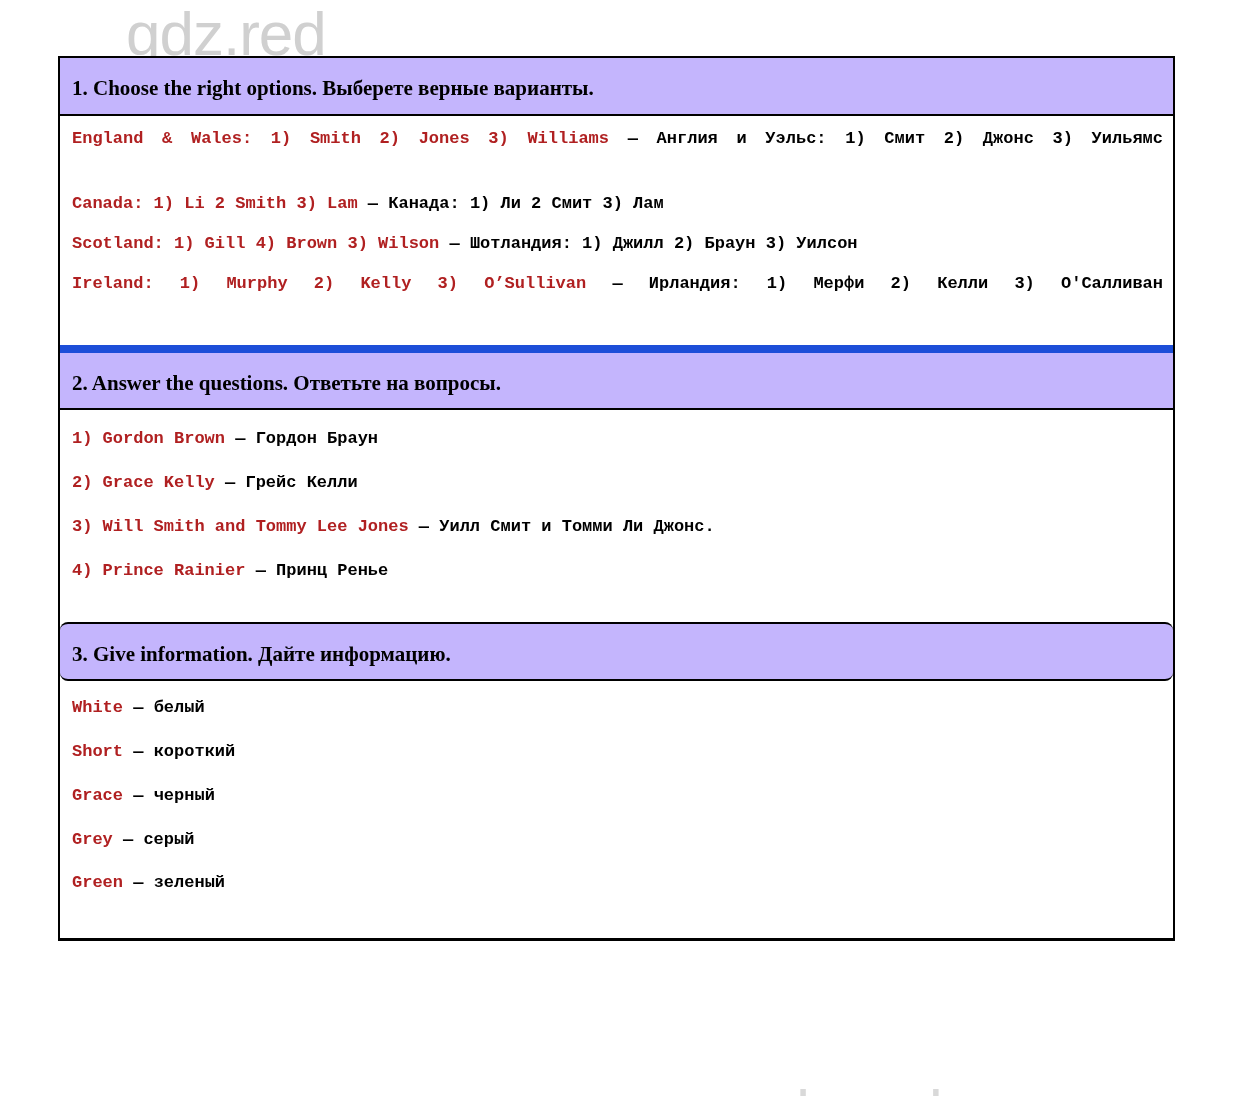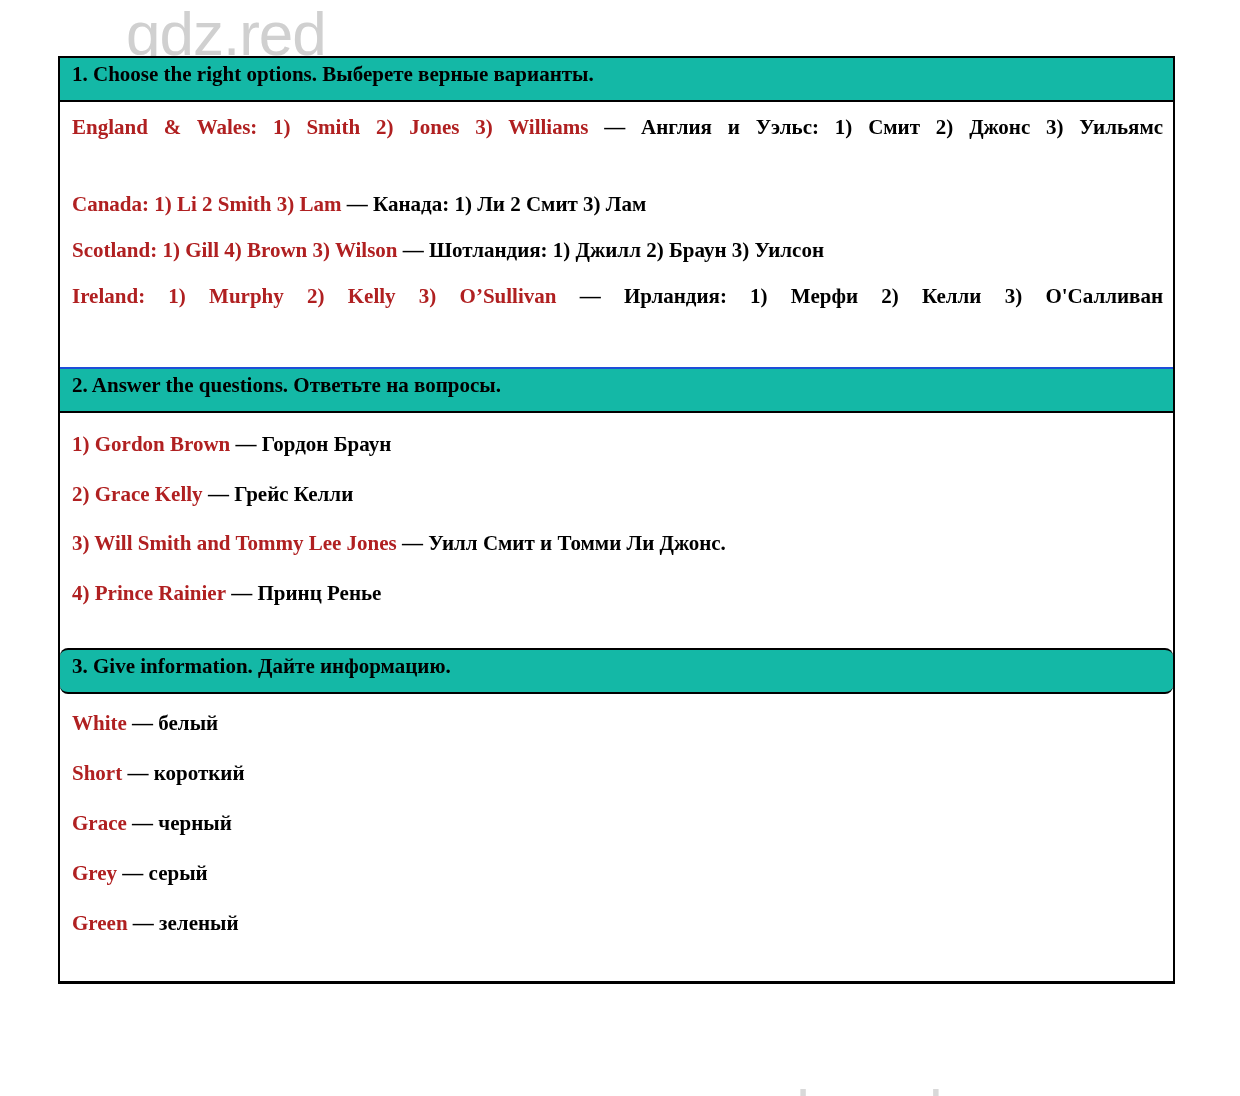--- a/index.html
+++ b/index.html
@@ -42,44 +42,45 @@
     left: 58px;
     top: 56px;
     width: 1117px;
     border: 2px solid #000000;
     border-bottom-width: 3px;
     box-sizing: border-box;
     background: transparent;
     z-index: 2;
   }
   .task-header {
-    background: #14b8a6;
+    background: #c4b5fd;
     border-bottom: 2px solid #000000;
-    padding: 4px 0 12px 12px;
+    padding: 18px 0 12px 12px;
     font-size: 21px;
     font-weight: bold;
     line-height: 1.22;
     box-sizing: border-box;
   }
   .task-body {
     background: #ffffff;
     padding: 10px 10px 16px 12px;
     box-sizing: border-box;
   }
   .task-body.sec-1 { padding-bottom: 22px; }
   .task-body.sec-2 { padding-top: 16px; padding-bottom: 20px; }
   .task-body.sec-3 { padding-top: 14px; padding-bottom: 24px; }
 
   .line {
-    font-size: 21px;
+    font-size: 17px;
     line-height: 1.52;
     color: #000000;
     margin: 0 0 12px 0;
     text-align: justify;
     text-justify: inter-word;
+    font-family: Liberation Mono, monospace;
   }
   .line:last-child { margin-bottom: 0; }
 
   .en {
     color: #b02021;
     font-weight: bold;
   }
   .ru {
     color: #000000;
     font-weight: bold;
@@ -127,21 +128,21 @@
       <span class="dash">—</span>
       <span class="ru">Шотландия: 1) Джилл 2) Браун 3) Уилсон</span>
     </p>
     <p class="line just">
       <span class="en">Ireland: 1) Murphy 2) Kelly 3) O’Sullivan</span>
       <span class="dash">—</span>
       <span class="ru">Ирландия: 1) Мерфи 2) Келли 3) О'Салливан</span>
     </p>
   </div>
 
-  <div class="task-header" style="border-top:2px solid #1d4ed8;">2. Answer the questions. Ответьте на вопросы.</div>
+  <div class="task-header" style="border-top:8px solid #1d4ed8;">2. Answer the questions. Ответьте на вопросы.</div>
   <div class="task-body sec-2">
     <p class="line">
       <span class="en">1) Gordon Brown</span>
       <span class="dash">—</span>
       <span class="ru">Гордон Браун</span>
     </p>
     <p class="line">
       <span class="en">2) Grace Kelly</span>
       <span class="dash">—</span>
       <span class="ru">Грейс Келли</span>

